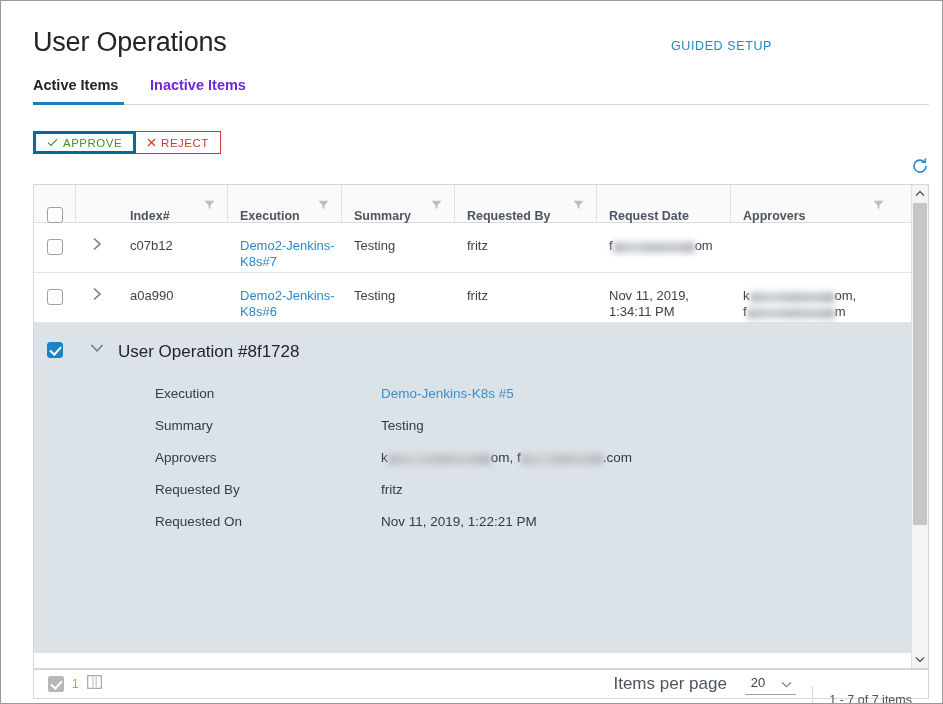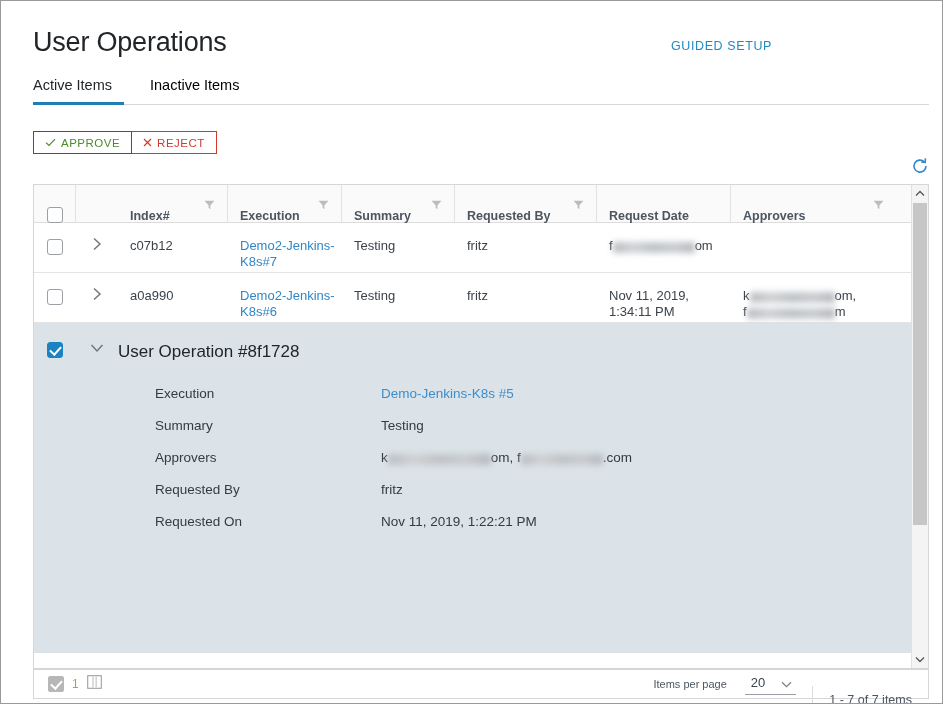--- a/index.html
+++ b/index.html
@@ -34,40 +34,40 @@
   
   .tabs {
     position: absolute; left: 32px; top: 76px; width: 896px; height: 28px;
   }
   .tabs-rule {
     position: absolute; left: 32px; top: 103px; width: 896px; height: 1px;
     background: #d8d8d8;
   }
   .tab {
     position: absolute; top: 0; font-size: 14.5px;
-    padding-bottom: 10px; cursor: pointer;
+    padding-bottom: 10px; cursor: pointer; font-weight: bold;
   }
   .tab.active { left: 0; color: #21252a; }
-  .tab.inactive { left: 117px; color: #000000; }
+  .tab.inactive { left: 117px; color: #6d28d9; }
   .tab-underline {
     position: absolute; left: 32px; top: 101px; width: 91px; height: 3px;
     background: #1f7fb5;
   }
 
   
   .actions {
     position: absolute; left: 32px; top: 130px; height: 23px;
     display: flex;
   }
   .btn {
     height: 23px; display: flex; align-items: center; gap: 5px;
     padding: 0 11px; font-size: 11.5px; letter-spacing: 0.5px;
     background: #ffffff; cursor: pointer; font-weight: 400;
   }
-  .btn-approve { border: 1px solid #0369a1; color: #4c8c2b; }
+  .btn-approve { border: 3px solid #0369a1; color: #4c8c2b; }
   .btn-reject  { border: 1px solid #cf3a2e; color: #cf3a2e; border-left: none; }
   .btn svg { display: block; }
 
   
   .refresh {
     position: absolute; right: 12px; top: 155px;
     width: 20px; height: 20px; cursor: pointer;
   }
 
   
@@ -180,21 +180,21 @@
     width: 896px; height: 30px;
     border: 1px solid #d6d6d6;
     background: #ffffff;
     display: flex; align-items: center;
   }
   .foot-left { display: flex; align-items: center; gap: 8px; padding-left: 14px; }
   .foot-count { font-size: 12px; color: #b99a57; }
   .foot-right {
     margin-left: auto; display: flex; align-items: center; height: 30px;
   }
-  .ipp-label { font-size: 11px; color: #4c5560; margin-right: 18px; }
+  .ipp-label { font-size: 17px; color: #4c5560; margin-right: 18px; }
   .ipp-select {
     display: flex; align-items: center; gap: 16px;
     border-bottom: 1px solid #9aa0a6; padding: 0 4px 2px 6px;
     margin-right: 16px; cursor: pointer;
   }
   .ipp-value { font-size: 13px; color: #3c4349; }
   .foot-range {
     font-size: 12.5px; color: #4c5560;
     border-left: 1px solid #dcdcdc; padding: 0 16px 0 16px;
     height: 28px; display: flex; align-items: center; margin-top: 32px;

